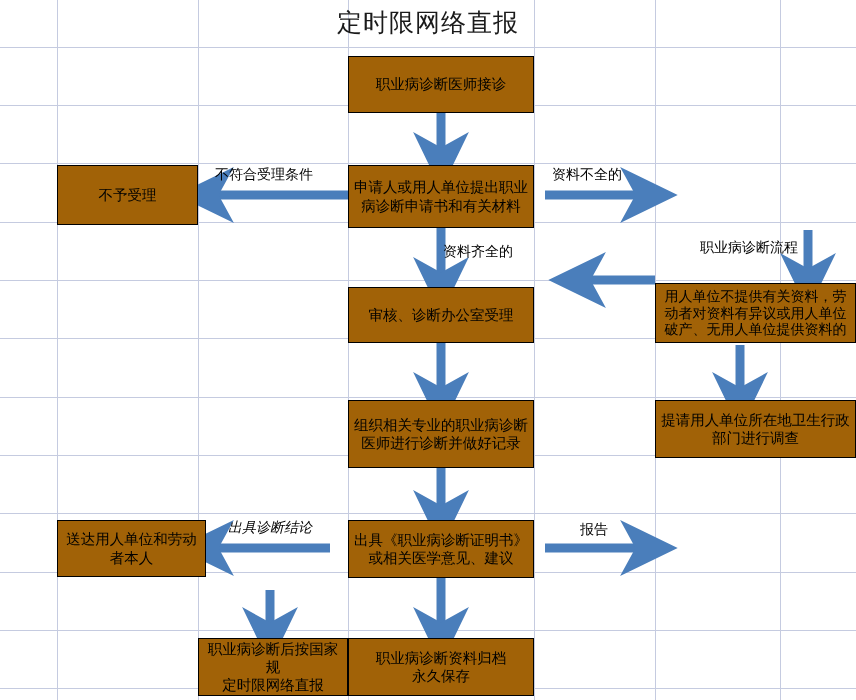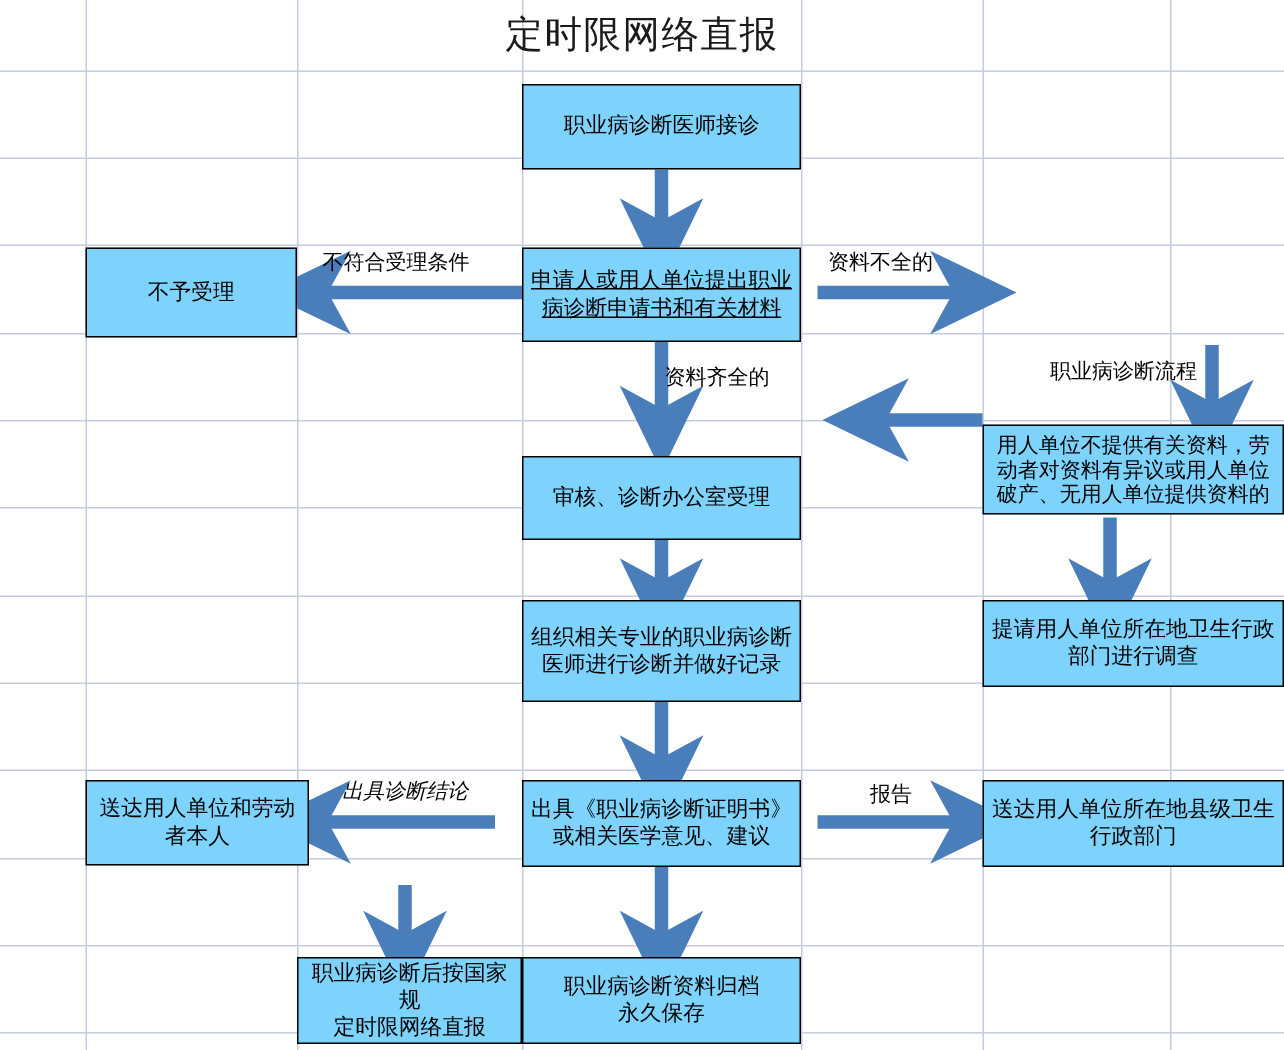--- a/index.html
+++ b/index.html
@@ -21,21 +21,21 @@
     text-align:center;
     font-size:25px;
     color:#1a1a1a;
     letter-spacing:1px;
     white-space:nowrap;
   }
 
   .node{
     position:absolute;
     border:1px solid #000000;
-    background:#7dd3fc;
+    background:#a16207;
     box-sizing:border-box;
     display:flex;
     align-items:center;
     justify-content:center;
     text-align:center;
     color:#000000;
     font-size:14.5px;
     line-height:1.25;
     padding:18px 4px;
   }
@@ -116,27 +116,27 @@
   <div class="title">定时限网络直报</div>
 
   <div class="node" style="left:348px;top:56px;width:186px;height:57px;">
     <span>职业病诊断医师接诊</span>
   </div>
 
   <div class="node" style="left:57px;top:165px;width:141px;height:60px;">
     <span>不予受理</span>
   </div>
 
-  <div class="node" style="left:348px;top:165px;width:186px;height:63px;text-decoration:underline;">
+  <div class="node" style="left:348px;top:165px;width:186px;height:63px;">
     <span>申请人或用人单位提出职业
 病诊断申请书和有关材料</span>
   </div>
 
 
-  <div class="node" style="left:348px;top:287px;width:186px;height:56px;margin-top:17px;">
+  <div class="node" style="left:348px;top:287px;width:186px;height:56px;">
     <span>审核、诊断办公室受理</span>
   </div>
 
   <div class="node tight" style="left:655px;top:283px;width:201px;height:60px;">
     <span>用人单位不提供有关资料，劳
 动者对资料有异议或用人单位
 破产、无用人单位提供资料的</span>
   </div>
 
   <div class="node" style="left:348px;top:400px;width:186px;height:68px;">
@@ -152,24 +152,20 @@
   <div class="node" style="left:57px;top:520px;width:149px;height:57px;">
     <span>送达用人单位和劳动
 者本人</span>
   </div>
 
   <div class="node" style="left:348px;top:520px;width:186px;height:58px;">
     <span>出具《职业病诊断证明书》
 或相关医学意见、建议</span>
   </div>
 
-  <div class="node" style="left:655px;top:520px;width:201px;height:58px;">
-    <span>送达用人单位所在地县级卫生
-行政部门</span>
-  </div>
 
   <div class="node" style="left:198px;top:638px;width:150px;height:58px;">
     <span>职业病诊断后按国家规
 定时限网络直报</span>
   </div>
 
   <div class="node" style="left:348px;top:638px;width:186px;height:58px;">
     <span>职业病诊断资料归档
 永久保存</span>
   </div>

